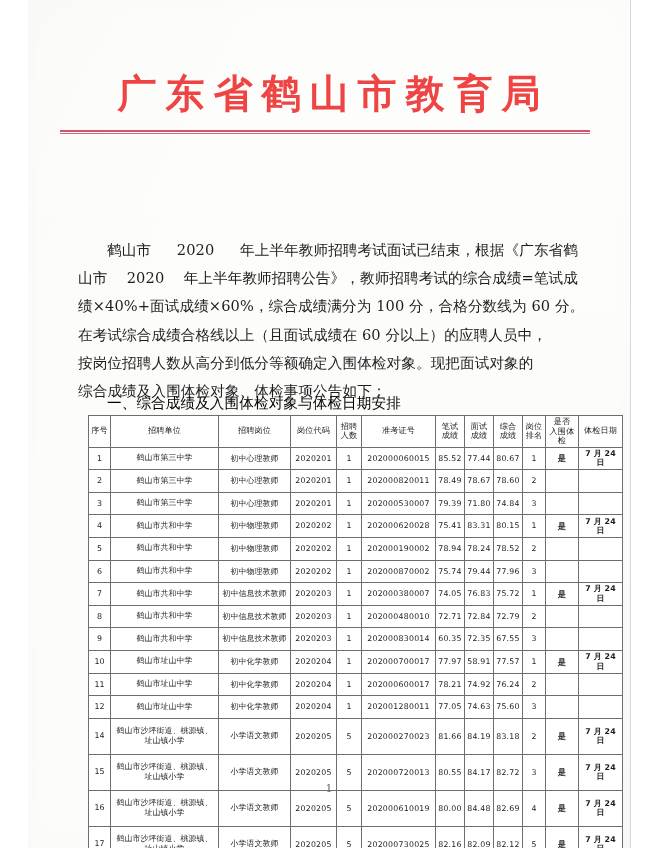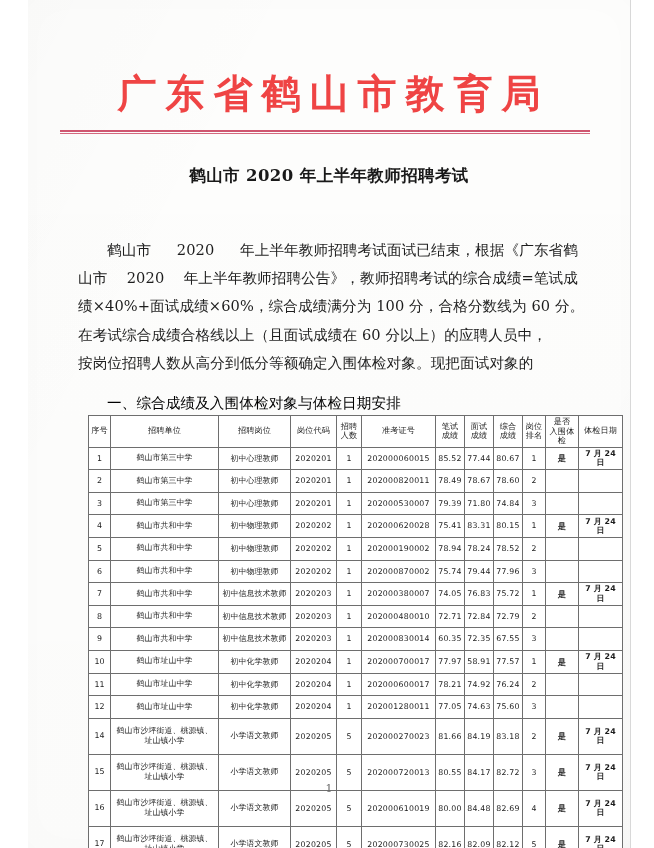--- a/index.html
+++ b/index.html
@@ -197,36 +197,36 @@
 
   <div class="letterhead">
     <div class="letterhead-title">广东省鹤山市教育局</div>
   </div>
   <div class="rule-wrap">
     <div class="rule-thick"></div>
     <div class="rule-gap"></div>
     <div class="rule-thin"></div>
   </div>
 
-  <div class="doc-title l1">鹤山市 2020 年上半年教师招聘考试</div>
 
   <div class="body-block">
     <div class="body-line just">
       <span style="margin-left:29px">鹤山市</span>
       <span>2020</span>
       <span>年上半年教师招聘考试面试已结束，根据《广东省鹤</span>
     </div>
     <div class="body-line just">
       <span>山市</span>
       <span>2020</span>
       <span>年上半年教师招聘公告》，教师招聘考试的综合成绩=笔试成</span>
     </div>
     <div class="body-line">绩×40%+面试成绩×60%，综合成绩满分为 100 分，合格分数线为 60 分。</div>
     <div class="body-line">在考试综合成绩合格线以上（且面试成绩在 60 分以上）的应聘人员中，</div>
     <div class="body-line">按岗位招聘人数从高分到低分等额确定入围体检对象。现把面试对象的</div>
+    <div class="body-line">综合成绩及入围体检对象、体检事项公告如下：</div>
   </div>
 
   <div class="section-head">一、综合成绩及入围体检对象与体检日期安排</div>
 
   <table id="result-table">
     <colgroup>
       <col class="c-idx">
         <col class="c-unit">
         <col class="c-post">
         <col class="c-code">

